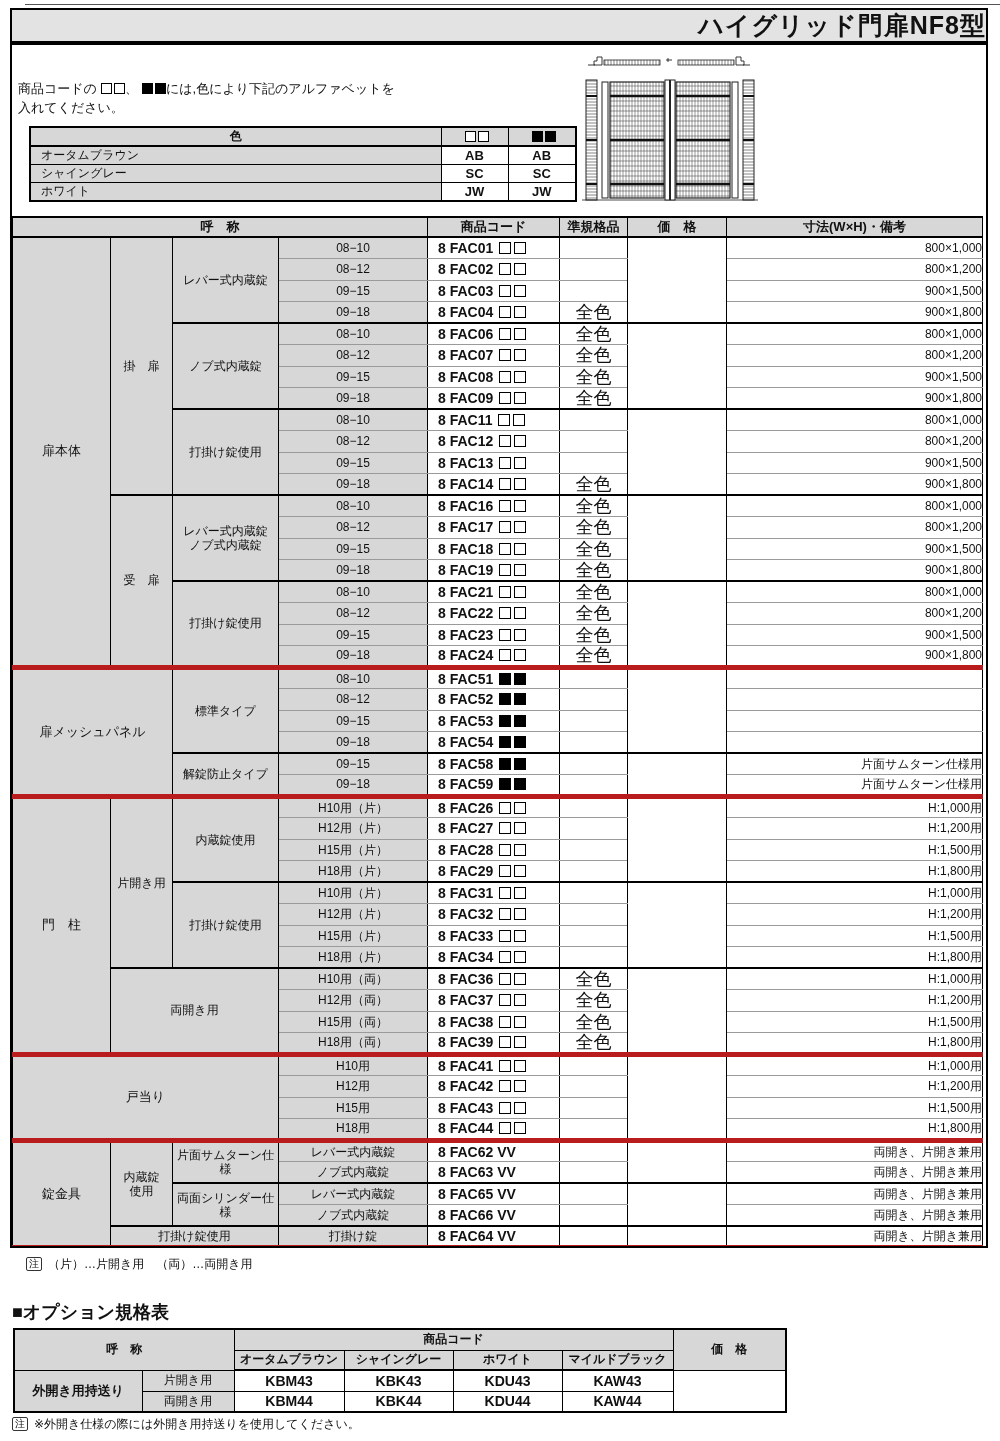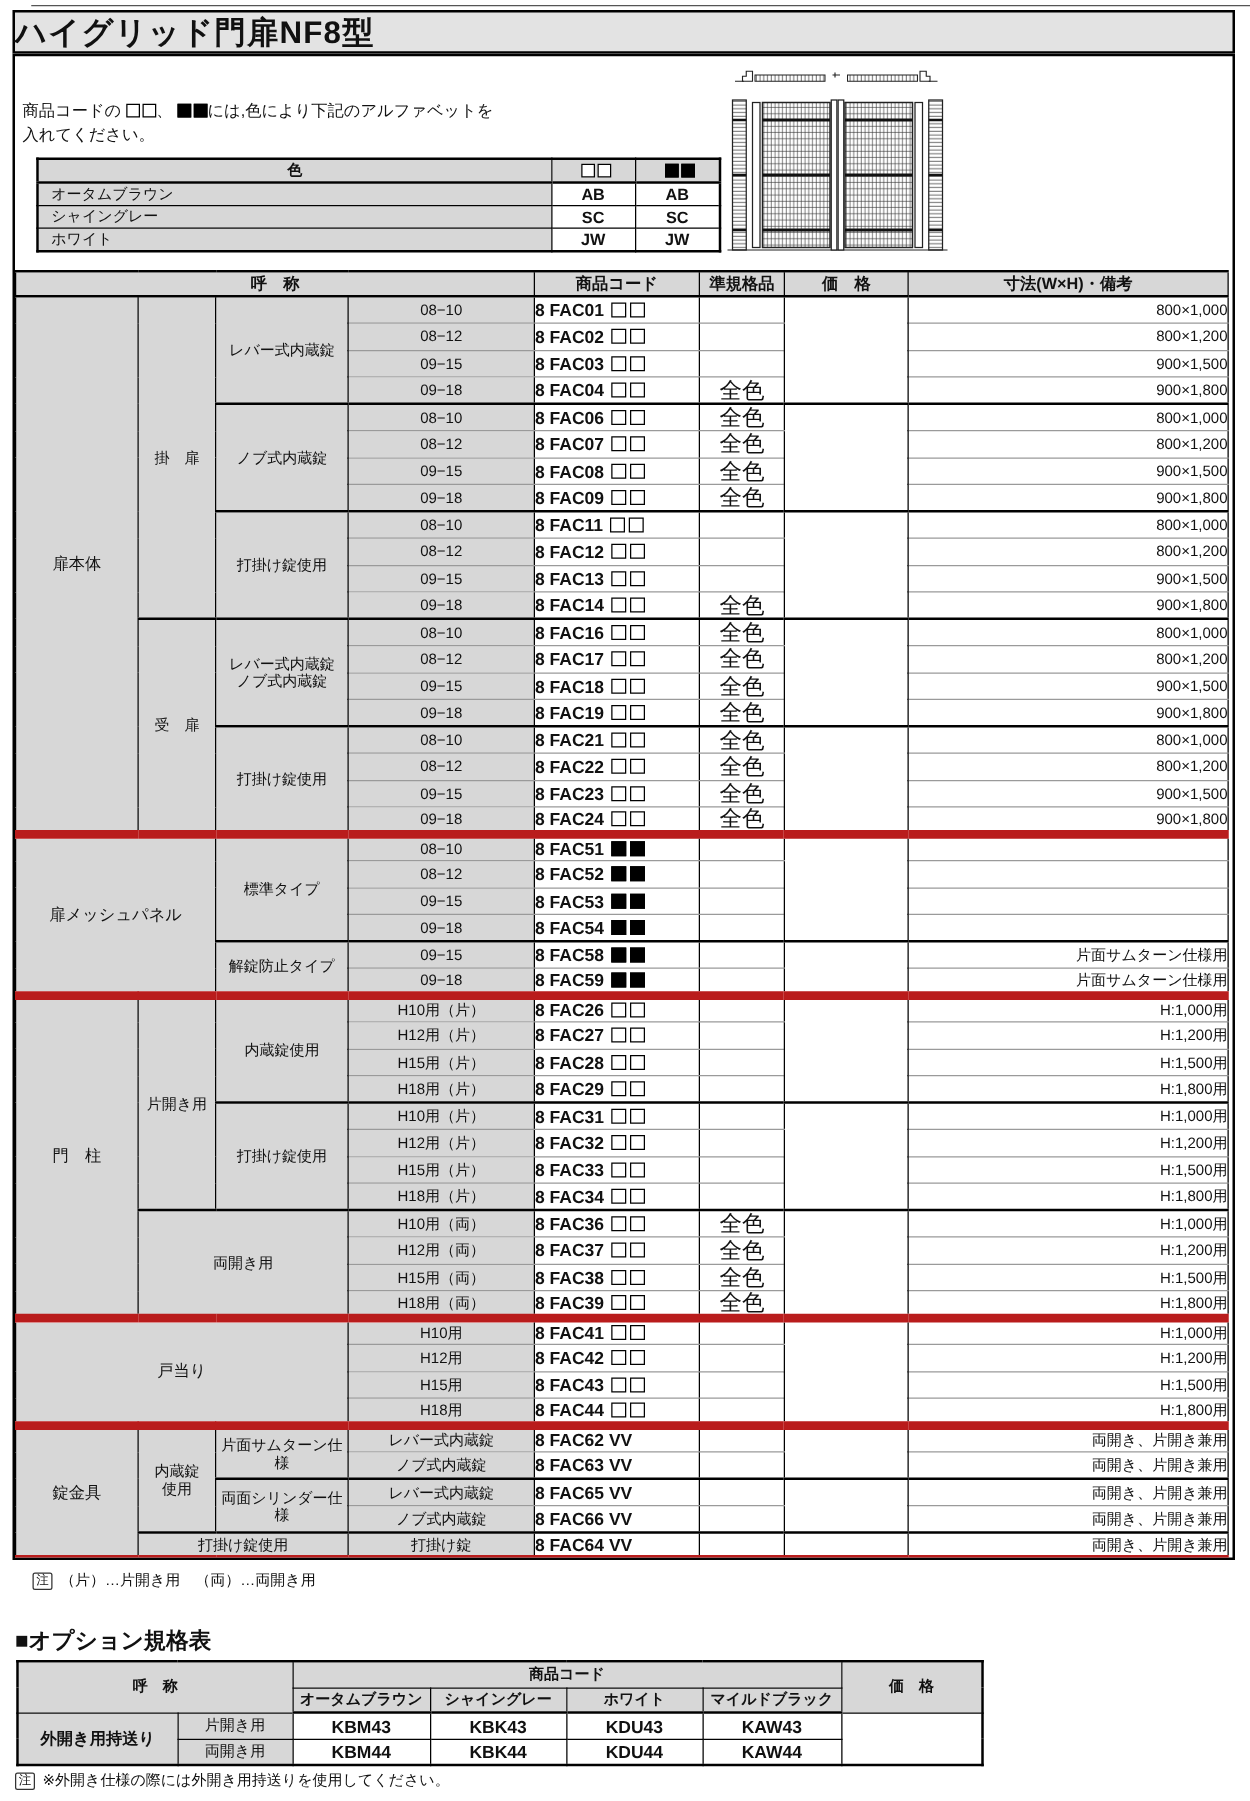--- a/index.html
+++ b/index.html
@@ -2,21 +2,21 @@
 <html><head>
 <meta charset="utf-8">
 <style>
   html,body{margin:0;padding:0;background:#fff;}
   body{width:1000px;height:1441px;position:relative;font-family:"Liberation Sans","DejaVu Sans",sans-serif;color:#111;}
   .abs{position:absolute;}
   
   #top-rule{left:25px;top:4px;width:975px;height:0;border-top:1px solid #555;}
   
   #title-bar{left:10px;top:8px;width:974px;height:31px;background:#e3e3e3;border:2px solid #000;
-    display:flex;align-items:center;justify-content:flex-start;gap:6px;}
+    display:flex;align-items:center;justify-content:flex-end;gap:6px;}
   #title-bar .main{font-size:25px;font-weight:bold;letter-spacing:1px;}
   #title-bar .sub{font-size:13px;font-weight:600;padding-top:6px;}
   
   #frame{left:10px;top:43px;width:974px;height:1201px;border:2px solid #000;overflow:hidden;background:#fff;}
   
   #code-note{left:6px;top:34px;width:420px;font-size:13px;line-height:19px;}
   .sq{display:inline-block;width:11px;height:11px;border:1.5px solid #000;background:#fff;vertical-align:-1px;margin-left:2px;box-sizing:border-box;}
   .sq.b{background:#000;border-color:#000;}
   .sq.first{margin-left:4px;}
   
@@ -32,27 +32,27 @@
   
   #gate{left:568px;top:5px;}
   
   #main-table{left:0px;top:171px;border-collapse:collapse;table-layout:fixed;width:970px;border-top:2px solid #000;}
   #main-table td{padding:0;border-left:1px solid #000;border-right:1px solid #000;overflow:hidden;
     font-size:12px;text-align:center;vertical-align:middle;white-space:pre-line;line-height:14px;}
   #main-table thead td{background:#d7d7d7;font-weight:bold;font-size:13px;border-bottom:2.5px solid #000;height:18px;}
   #main-table tbody tr{height:21.5px;}
   #main-table td.lbl{background:#d7d7d7;}
   #main-table td.code{text-align:left;font-weight:bold;font-size:14px;background:#fff;white-space:nowrap;}
-  #main-table td.code .ct{}
+  #main-table td.code .ct{padding-left:10px;}
   #main-table td.std{font-size:18px;background:#fff;}
   #main-table td.price{background:#fff;}
   #main-table td.dim{background:#fff;text-align:right;}
   #main-table td.hb{border-bottom:1px solid #9a9a9a;}
   #main-table td.gb{border-bottom:2px solid #000;}
-  #main-table td.sb{border-bottom:7px solid #b91c1c;margin-top:28px;}
+  #main-table td.sb{border-bottom:5px solid #b91c1c;margin-top:28px;}
   #main-table td.sec{font-size:13px;}
   .sq2{display:inline-block;width:12px;height:12px;border:1.5px solid #000;background:#fff;vertical-align:-1px;margin-left:3px;box-sizing:border-box;}
   .sq2.b{background:#000;border-color:#000;}
   .sq2.first{margin-left:6px;}
   
   .note{font-size:12px;}
   #note-main{left:26px;top:1256px;}
   #note-opt{left:12px;top:1416px;}
   .note-mark{display:inline-block;border:1px solid #333;border-radius:2px;font-size:10px;line-height:12px;padding:0 2px;margin-right:6px;vertical-align:1px;}
   

